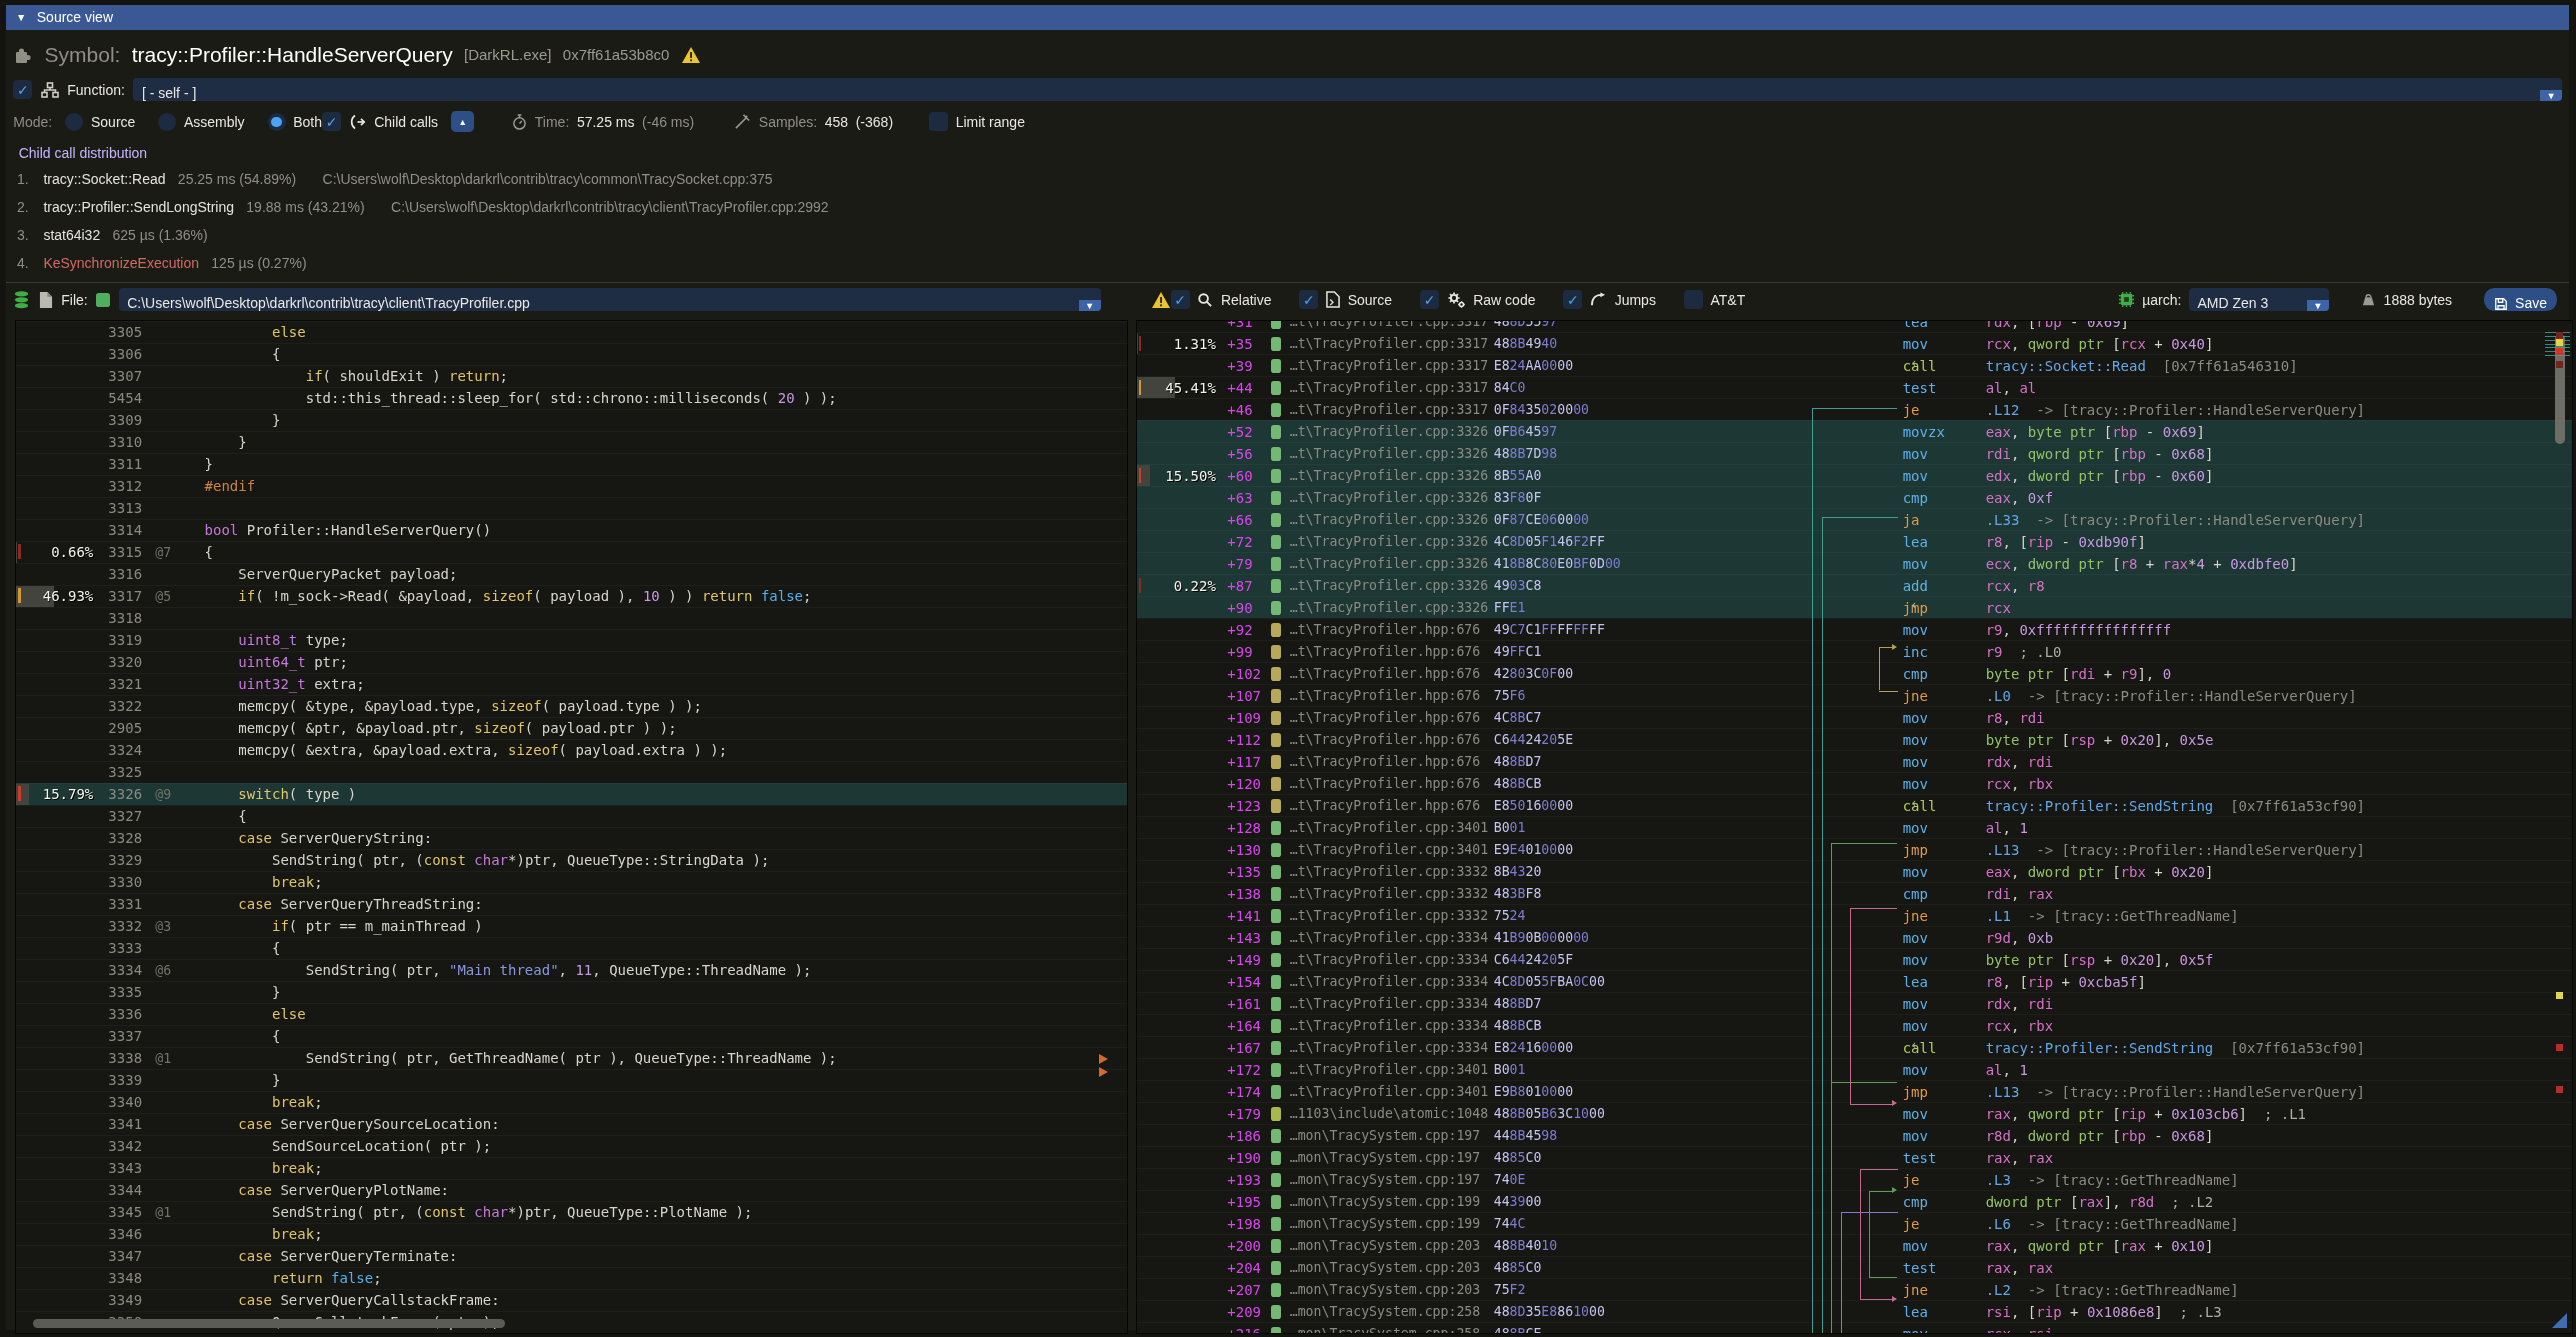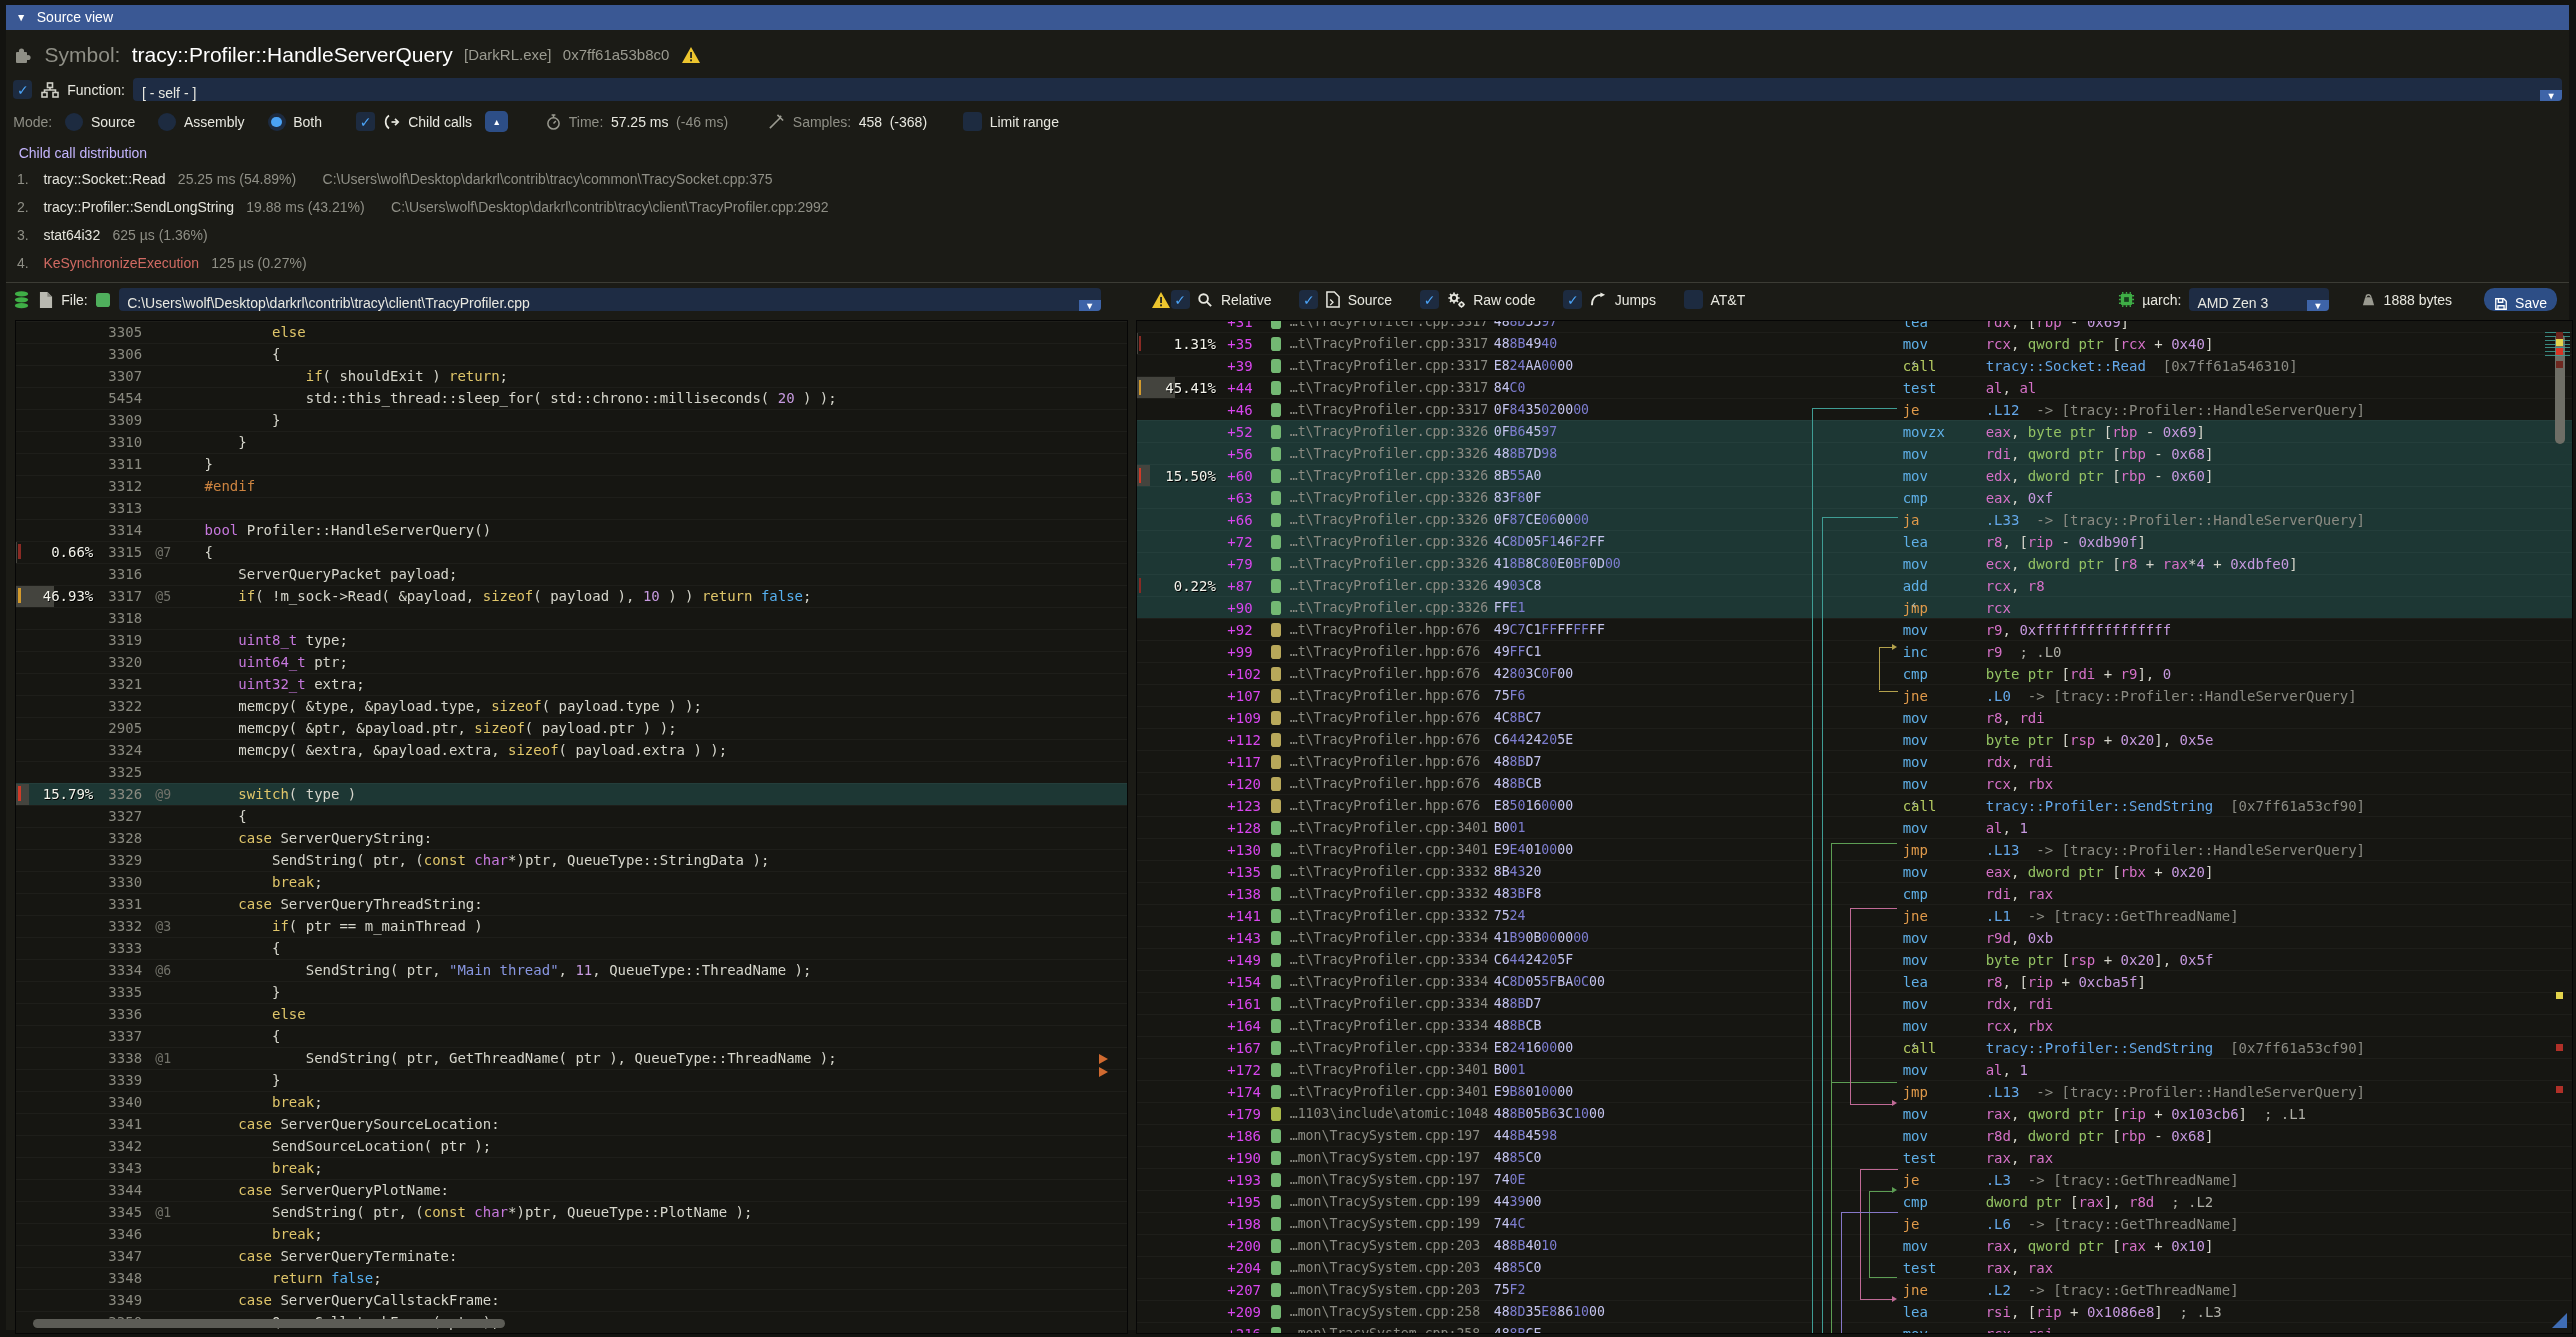--- a/index.html
+++ b/index.html
@@ -147,21 +147,21 @@
         </span>
         <span class="grp">
           <span class="rad"></span>
           <span>Assembly</span>
         </span>
         <span class="grp">
           <span class="rad on"></span>
           <span>Both</span>
         </span>
       </span>
-    <span class="grp" style="margin-left:34px">
+    <span class="grp" style="">
       <span class="cb on"></span>
       <span class="ic">
           <svg width="18" height="16" viewBox="0 0 18 16">
             <g fill="none" stroke="#e8e8e0" stroke-width="1.7">
               <path d="M6 1.5a8 8 0 0 0 0 13"></path>
               <path d="M8.5 8h6"></path>
               <path d="M12 4.8 15.2 8 12 11.2"></path>
             </g>
           </svg>
         </span>

